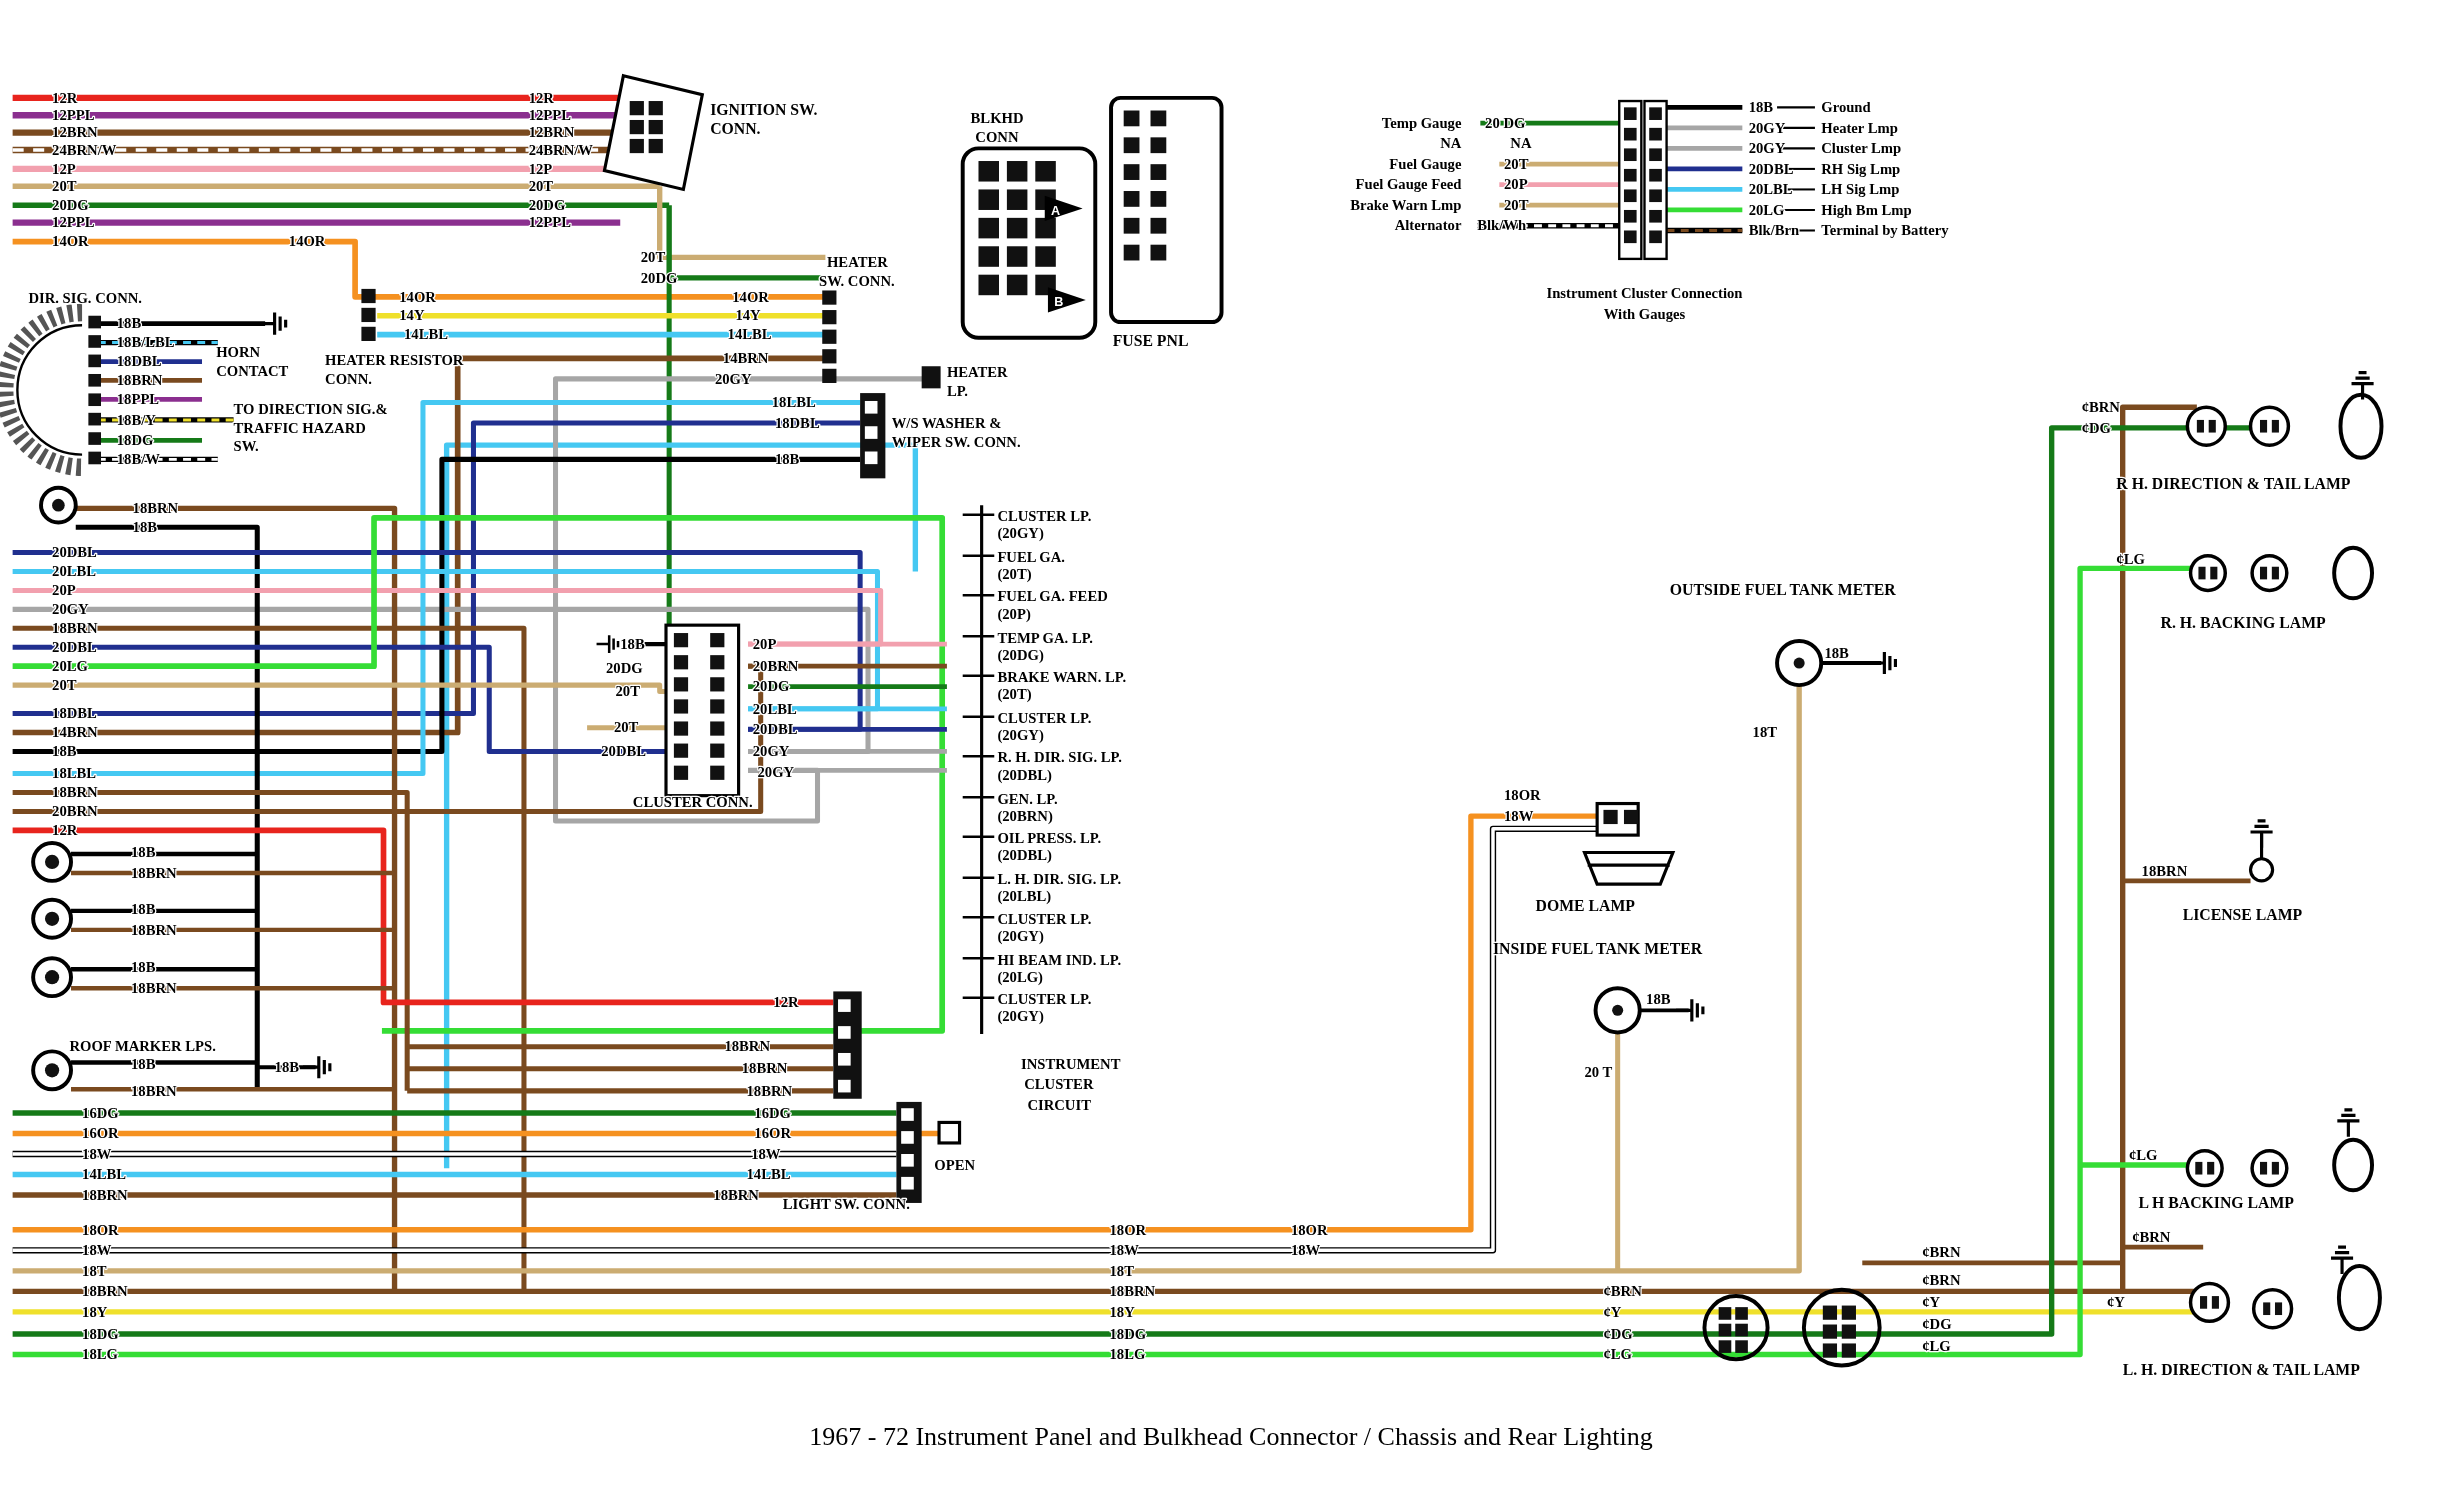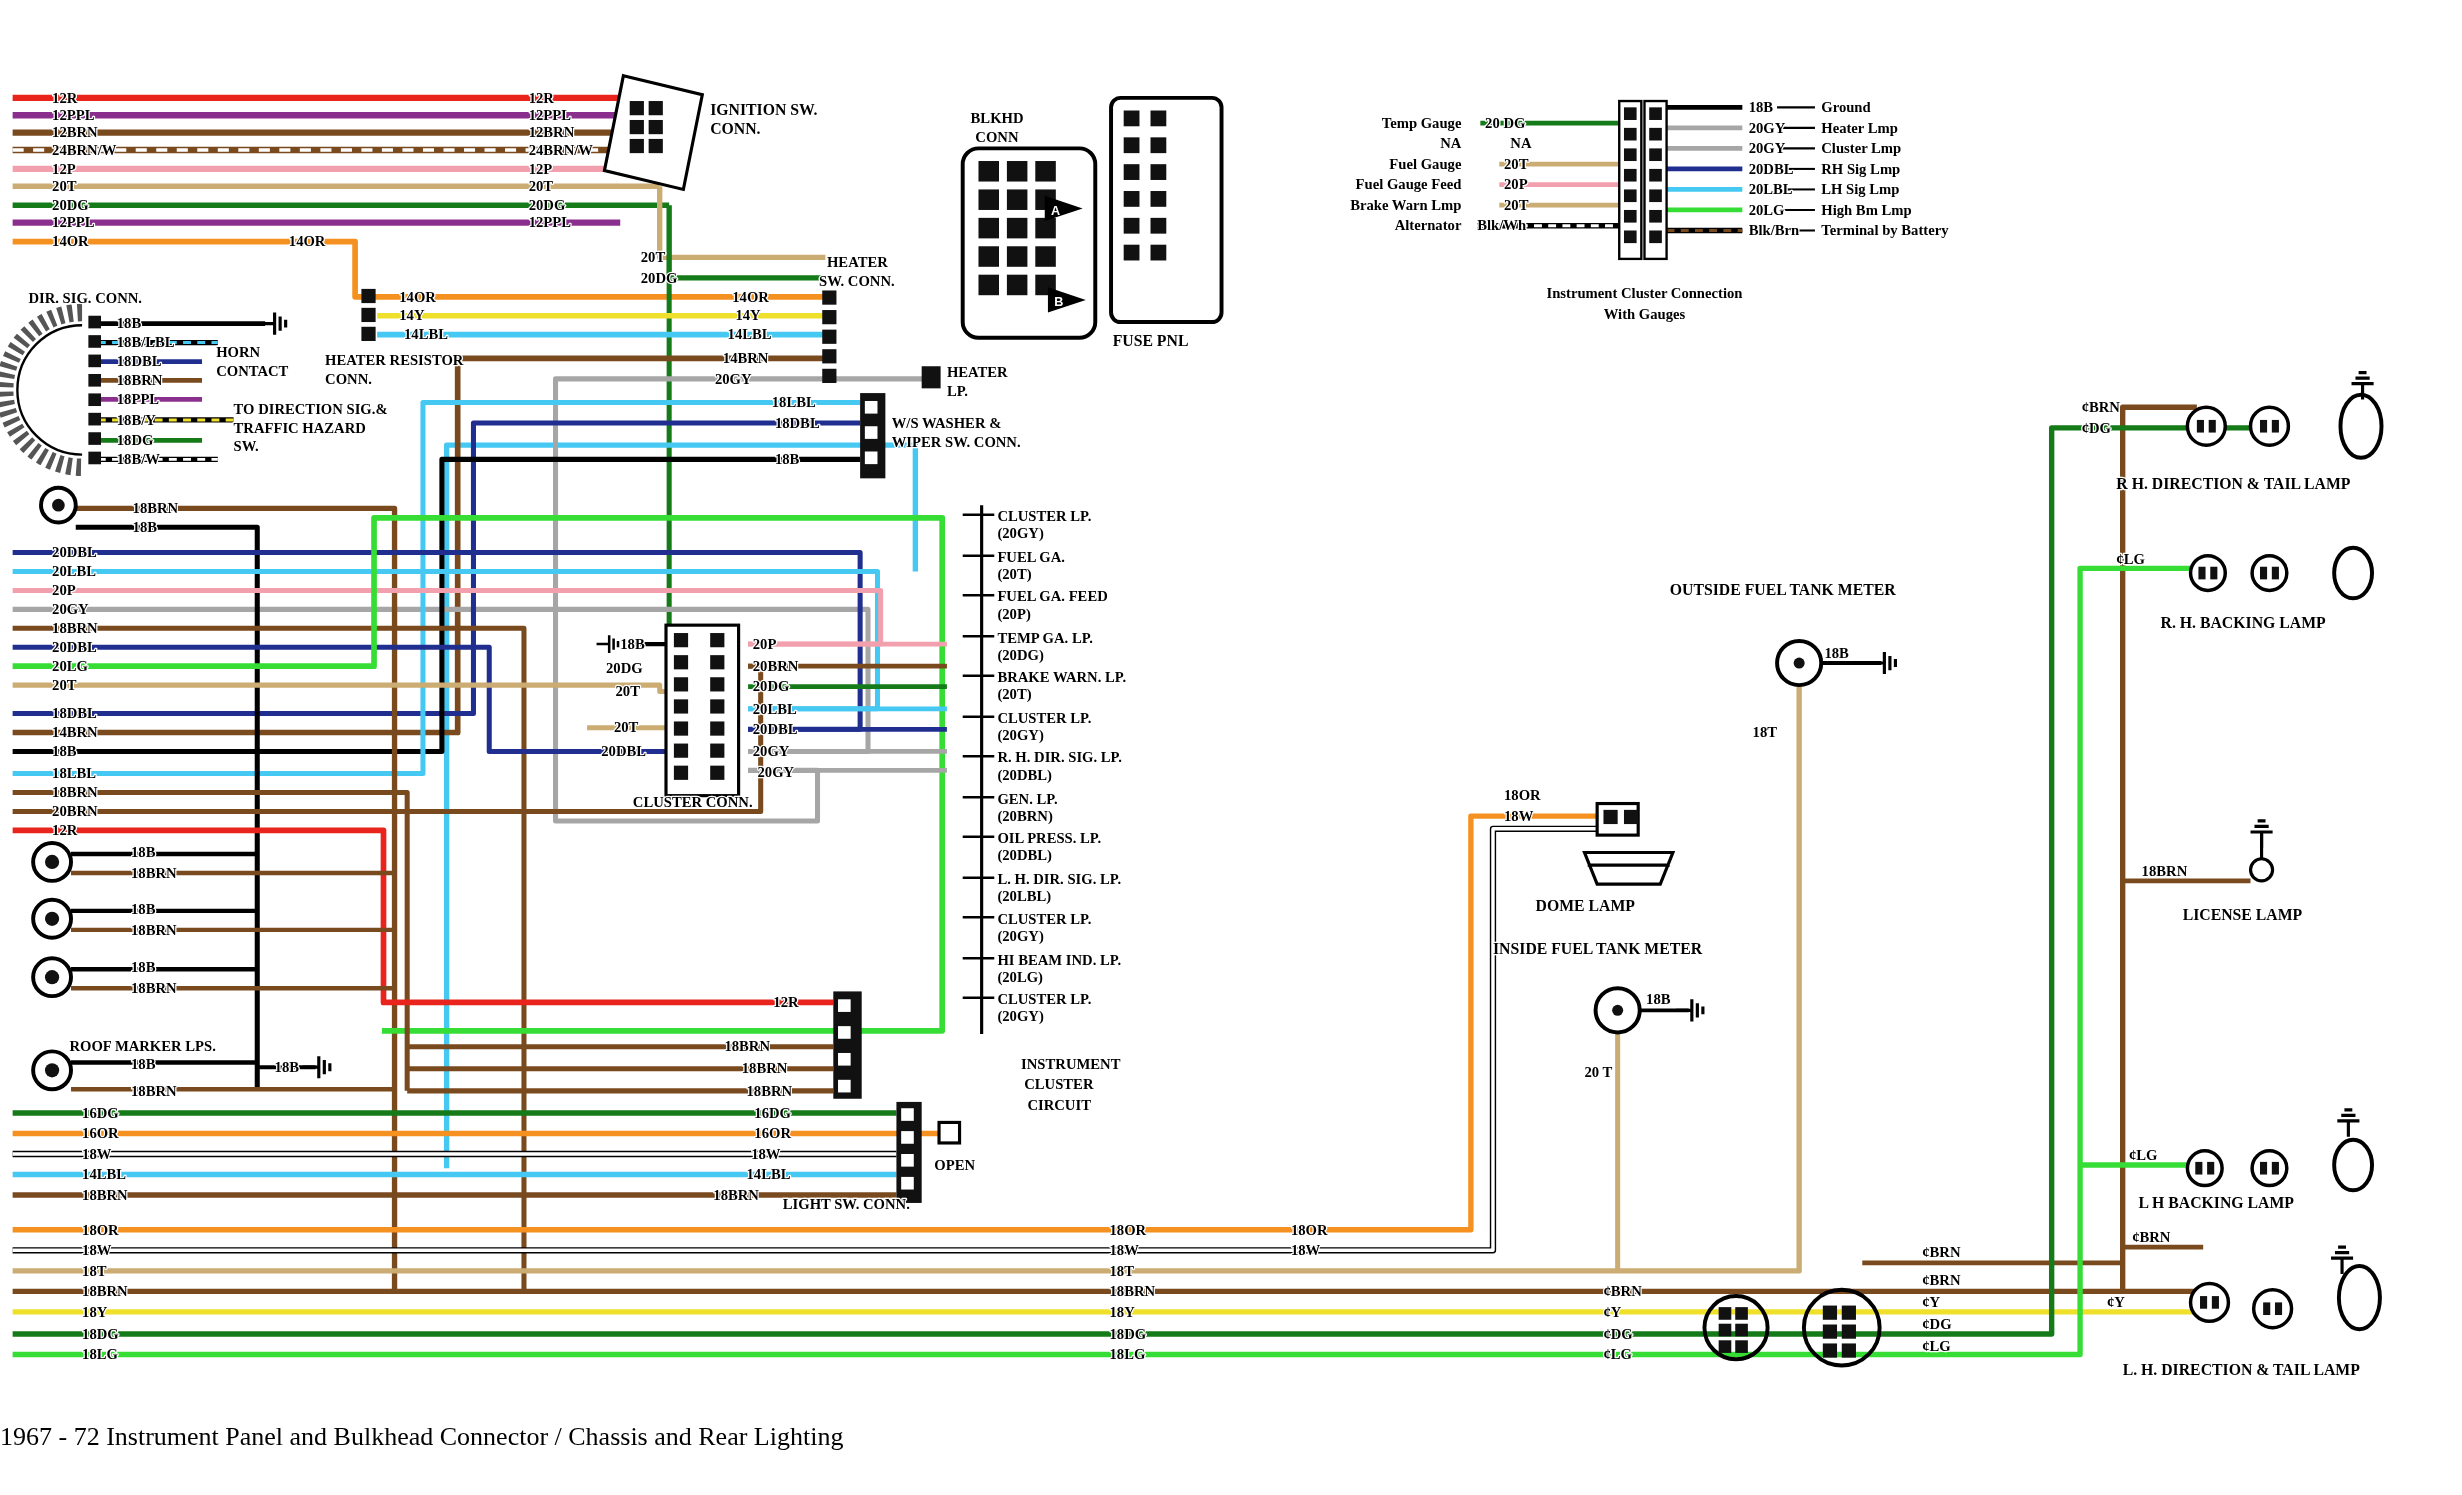--- a/index.html
+++ b/index.html
@@ -2,21 +2,21 @@
 <html style="font-size:9.4px"><head>
 <meta charset="utf-8">
 <style>
   html,body{margin:0;padding:0;background:#ffffff;}
   body{width:2462px;height:1495px;position:relative;font-family:"Liberation Serif","DejaVu Serif",serif;}
   #stage{position:absolute;left:0;top:0;width:2462px;height:1495px;text-decoration:underline;}
   svg{position:absolute;left:0;top:0;}
   svg text{font-family:"Liberation Serif","DejaVu Serif",serif;font-weight:bold;
            paint-order:stroke;stroke:#ffffff;stroke-width:1.6px;stroke-linejoin:round;}
   svg text.nohalo{stroke:none;font-family:"Liberation Sans","DejaVu Sans",sans-serif;}
-  .title{position:absolute;left:0;top:1422px;width:2462px;
+  .title{position:absolute;left:0;top:1422px;width:2462px;text-align:center;
          font-size:26px;font-weight:normal;color:#000;font-family:"Liberation Serif","DejaVu Serif",serif;}
 </style>
 </head>
 <body>
 
 <div id="stage">
   <svg id="diagram" width="2462" height="1495" viewBox="0 0 1560 947" preserveAspectRatio="none">
       <polyline points="8,62 393,62" fill="none" stroke="#e8241d" stroke-width="4" stroke-linejoin="round" stroke-linecap="butt"></polyline>
       <polyline points="8,73 393,73" fill="none" stroke="#8b2f8f" stroke-width="4" stroke-linejoin="round" stroke-linecap="butt"></polyline>
       <polyline points="8,84 393,84" fill="none" stroke="#7a4a1f" stroke-width="4" stroke-linejoin="round" stroke-linecap="butt"></polyline>

